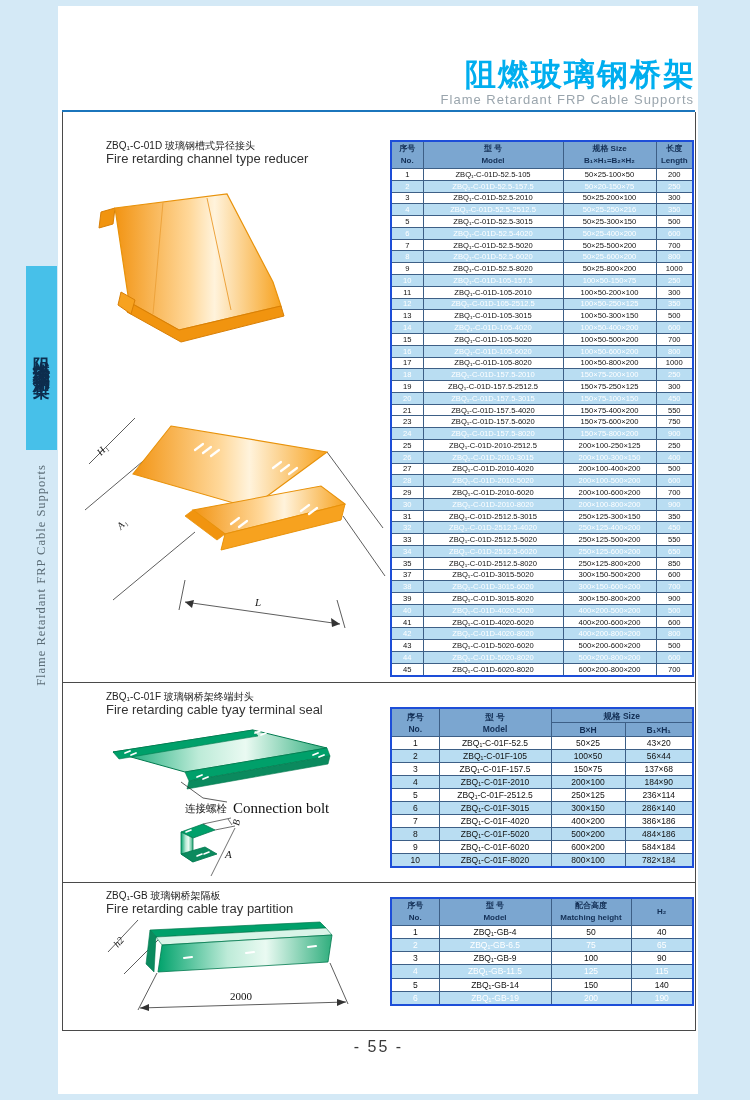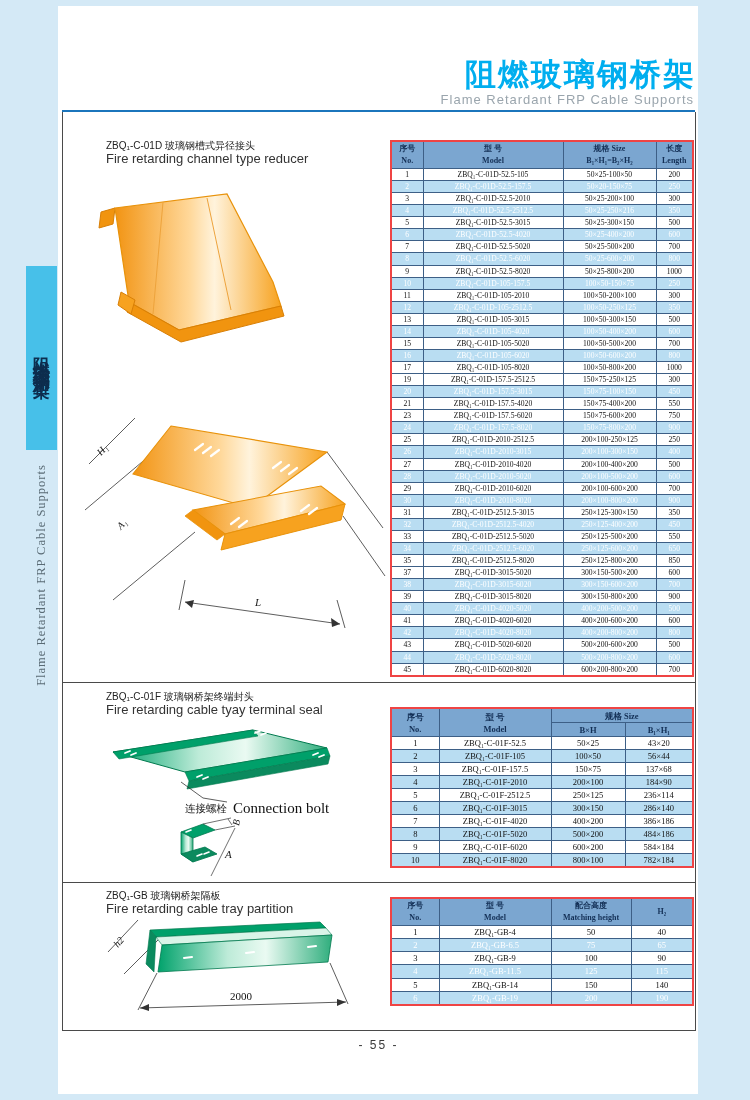--- a/index.html
+++ b/index.html
@@ -36,21 +36,21 @@
   
   .frame{position:absolute;left:62px;top:112px;width:632px;height:918px;
     border-left:1px solid #4a4a4a;border-right:1px solid #4a4a4a;border-bottom:1px solid #4a4a4a;}
   .divider{position:absolute;left:62px;width:633px;height:1px;background:#4a4a4a;}
   
   .sec-title{position:absolute;left:70px;font-size:10px;line-height:13px;color:#222;margin-left:36px;}
   .sec-title .en{font-size:13px;color:#333;}
   
   table.spec{
     position:absolute;border-collapse:collapse;table-layout:fixed;background:#fff;
-    font-family:Liberation Serif, serif;border:2px solid #ef4444;
+    font-family:Liberation Sans, sans-serif;border:2px solid #1d4ed8;
   }
   .spec th,.spec td{border:1px solid #3d5f86;text-align:center;padding:0;overflow:hidden;white-space:nowrap;}
   .spec th{background:#7ba6d0;color:#132f55;font-weight:bold;font-size:8px;line-height:10px;}
   .spec td{color:#111;}
   .spec tr.alt td{background:#b9ddf2;}
   #table1{left:390px;top:140px;width:302px;height:537px;}
   #table1 td{font-size:7.6px;}
   #table1 tr.alt td{color:#ffffff;}
   #table1 th{height:26px;}
   #table2{left:390px;top:707px;width:302px;height:161px;}
@@ -61,21 +61,21 @@
   #table3 tr.alt td{color:#ffffff;}
   #table3 th{height:26px;}
   .th2 span{display:block;line-height:12px;}
   
   svg{position:absolute;overflow:visible;}
   .dimtxt{font-family:"Liberation Serif",serif;font-style:italic;fill:#222;}
   .calloutcn{font-family:"DejaVu Sans",sans-serif;fill:#111;}
   .callouten{font-family:"Liberation Serif",serif;fill:#111;}
   
   .footer{position:absolute;left:62px;top:1038px;width:633px;text-align:center;
-    font-size:12px;color:#3a3a3a;letter-spacing:2px;}
+    font-size:16px;color:#3a3a3a;letter-spacing:2px;}
 </style>
 </head>
 <body>
 
 <div class="panel"></div>
 
 <div class="hdr-cn">阻燃玻璃钢桥架</div>
 <div class="hdr-en">Flame Retardant FRP Cable Supports</div>
 <div class="hdr-rule"></div>
 
@@ -270,20 +270,26 @@
         <td>16</td>
         <td>ZBQ₁-C-01D-105-6020</td>
         <td>100×50-600×200</td>
         <td>800</td>
       </tr>
       <tr>
         <td>17</td>
         <td>ZBQ₁-C-01D-105-8020</td>
         <td>100×50-800×200</td>
         <td>1000</td>
+      </tr>
+      <tr class="alt">
+        <td>18</td>
+        <td>ZBQ₁-C-01D-157.5-2010</td>
+        <td>150×75-200×100</td>
+        <td>250</td>
       </tr>
       <tr>
         <td>19</td>
         <td>ZBQ₁-C-01D-157.5-2512.5</td>
         <td>150×75-250×125</td>
         <td>300</td>
       </tr>
       <tr class="alt">
         <td>20</td>
         <td>ZBQ₁-C-01D-157.5-3015</td>

